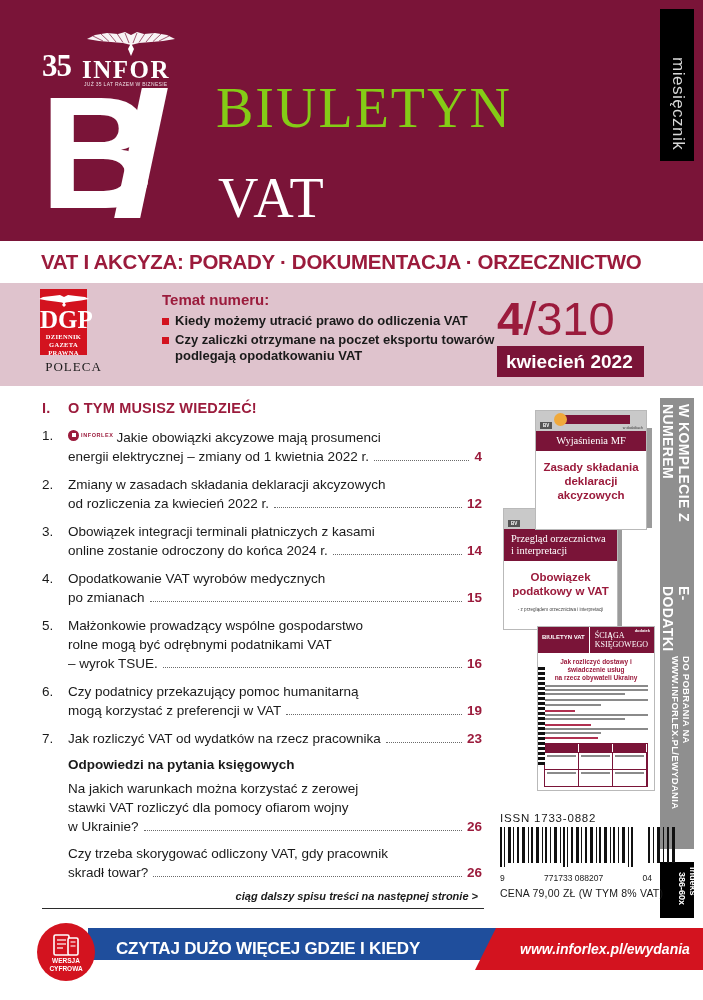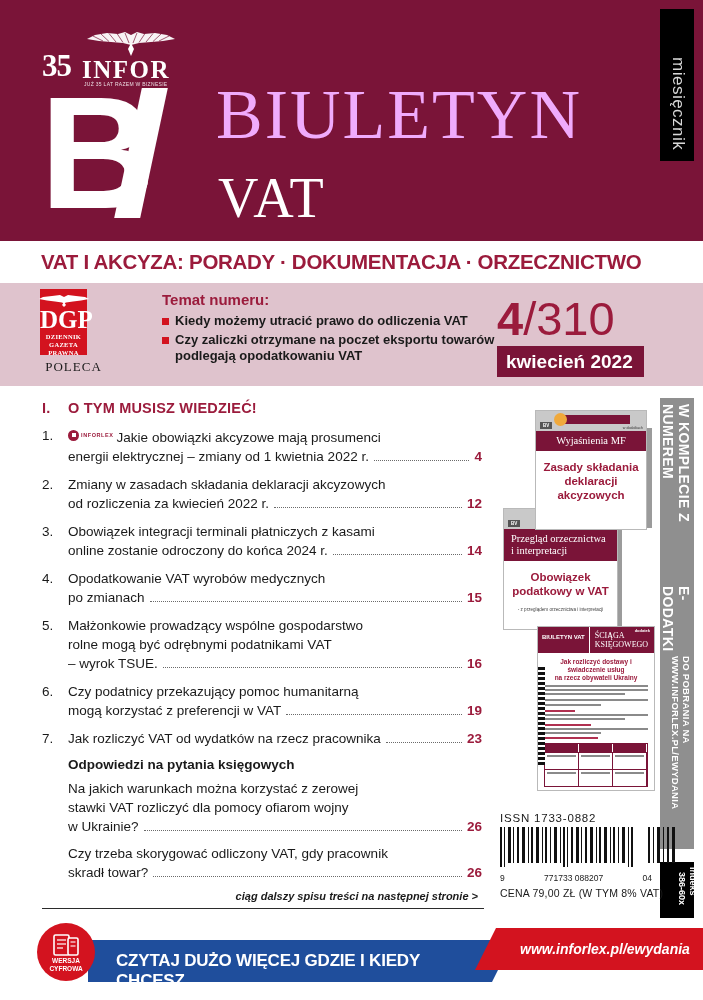--- a/index.html
+++ b/index.html
@@ -40,22 +40,22 @@
     position: absolute; left: 0; top: 0;
     font-family: "Liberation Sans", sans-serif; font-weight: 700;
     font-size: 160px; line-height: 125px; letter-spacing: -6px;
   }
   .bi-slash {
     position: absolute; left: 88px; top: -2px; width: 26px; height: 130px;
     background: #fff; transform: skewX(-12deg);
   }
   .title-main {
     position: absolute; left: 216px; top: 80px;
-    font-family: "Liberation Serif", serif; font-size: 70px; font-weight: 400;
-    color: #f0abfc; letter-spacing: 2px; line-height: 1;
+    font-family: "Liberation Serif", serif; font-size: 56px; font-weight: 400;
+    color: #84cc16; letter-spacing: 2px; line-height: 1;
   }
   .title-sub {
     position: absolute; left: 218px; top: 170px;
     font-family: "Liberation Serif", serif; font-size: 56px; font-weight: 400;
     color: #fff; letter-spacing: 2px; line-height: 1;
   }
   .periodicity {
     position: absolute; right: 9px; top: 9px; width: 34px; height: 152px;
     background: #000; color: #d8d8d8;
   }
@@ -289,23 +289,22 @@
   .barcode { height: 45px; display: flex; align-items: stretch; }
   .bc-digits {
     display: flex; justify-content: space-between;
     font-size: 8.5px; color: #1a1a1a; margin-top: 1px; width: 152px;
   }
   .price { font-size: 10.5px; color: #1a1a1a; margin-top: 4px; letter-spacing: .2px; }
 
   
   .bottombar { position: absolute; left: 0; top: 928px; width: 703px; height: 42px; }
   .bb-blue {
-    position: absolute; left: 88px; top: 0; width: 404px; height: 42px;
+    position: absolute; left: 88px; top: 0; width: 404px; height: 32px;
     background: #1f4e9c;
-    margin-top: 12px;
   }
   .bb-blue::after {
     content: ""; position: absolute; right: -21px; top: 0;
     border-top: 42px solid #1f4e9c; border-right: 21px solid transparent;
   }
   .bb-blue span {
     position: absolute; left: 28px; top: 11px; color: #fff;
     font-size: 17px; font-weight: 700; letter-spacing: -.2px;
   }
   .bb-red {

